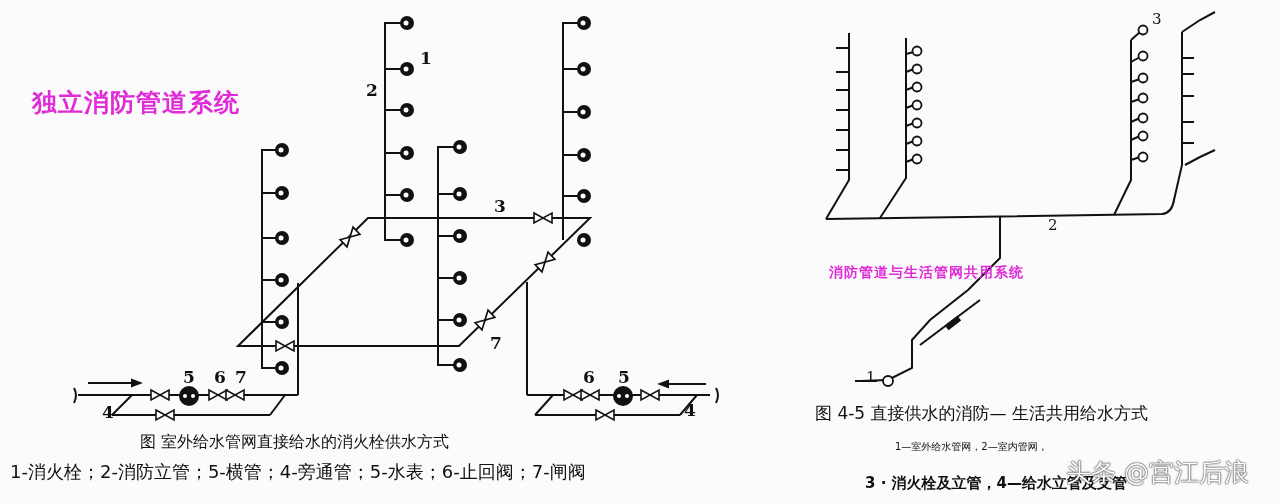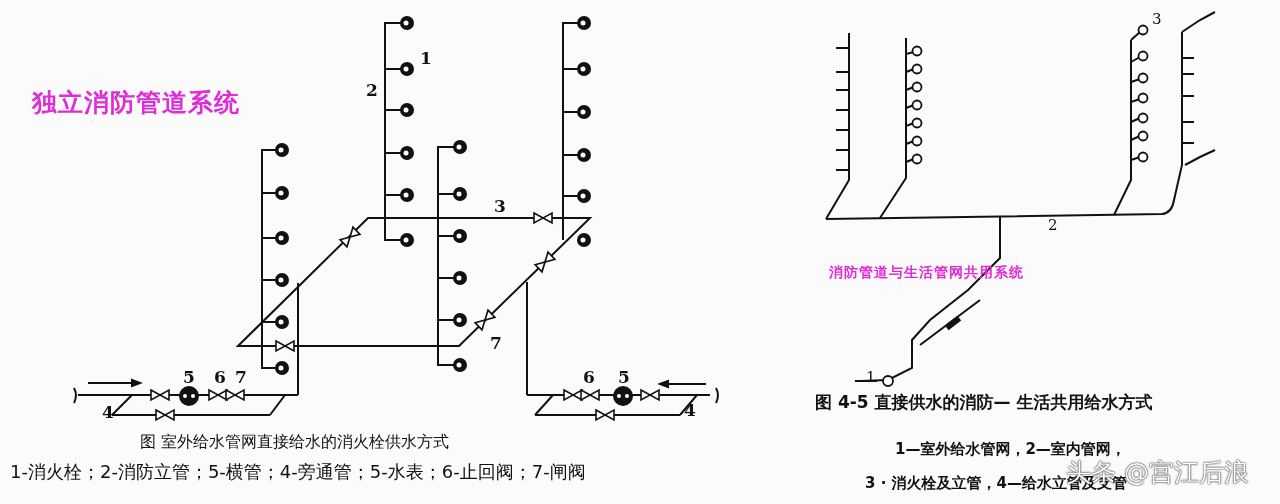--- a/index.html
+++ b/index.html
@@ -168,17 +168,17 @@
 <div class="num" style="left:684px;top:400px;">4</div>
 
 <div class="cap" style="left:140px;top:432px;font-size:16px;">图  室外给水管网直接给水的消火栓供水方式</div>
 <div class="cap" style="left:10px;top:460px;font-size:18px;">1-消火栓；2-消防立管；5-横管；4-旁通管；5-水表；6-止回阀；7-闸阀</div>
 
 <div class="title-pink" style="left:808px;top:264px;font-size:14px;margin-left:21px;">消防管道与生活管网共用系统</div>
 <div class="rnum" style="left:1152px;top:10px;">3</div>
 <div class="rnum" style="left:1048px;top:216px;">2</div>
 <div class="rnum" style="left:866px;top:368px;">1</div>
 
-<div class="cap" style="left:815px;top:391px;font-size:17px;font-weight:bold;">图 4-5    直接供水的消防— 生活共用给水方式</div>
-<div class="cap" style="left:895px;top:440px;font-size:15px;font-weight:bold;text-align:right;">1—室外给水管网，2—室内管网，</div>
+<div class="cap" style="left:815px;top:402px;font-size:17px;font-weight:normal;">图 4-5    直接供水的消防— 生活共用给水方式</div>
+<div class="cap" style="left:895px;top:440px;font-size:10px;font-weight:normal;text-align:right;">1—室外给水管网，2—室内管网，</div>
 <div class="cap" style="left:865px;top:474px;font-size:15px;font-weight:bold;">3 · 消火栓及立管，4—给水立管及支管</div>
 
 <div class="wm" style="left:1036px;top:456px;">头条 @宫江后浪</div>
 
 </body></html>

